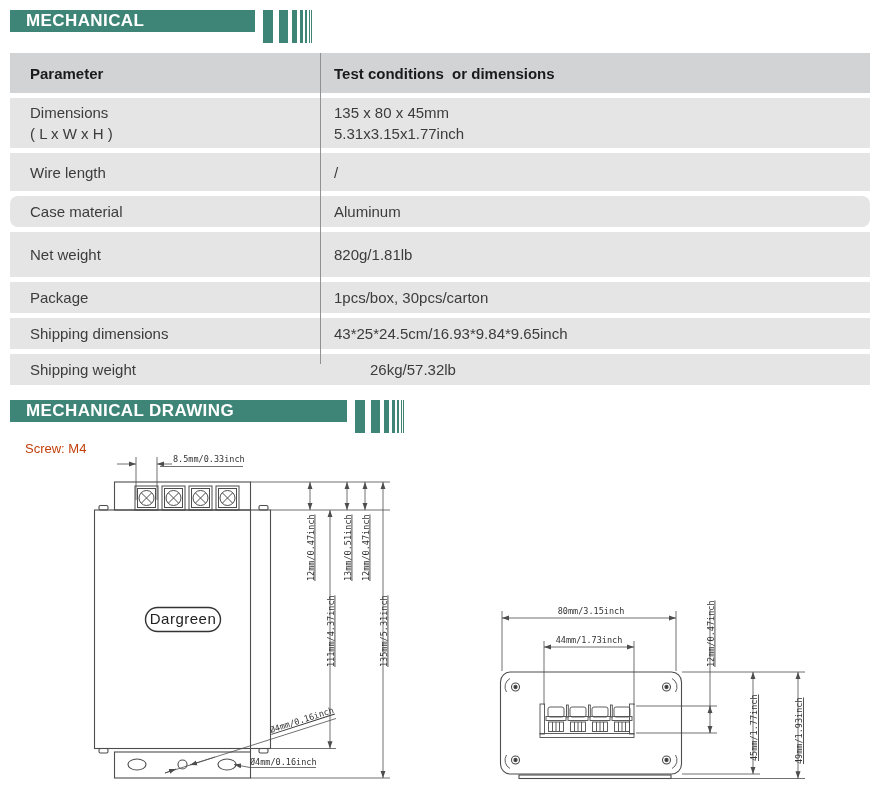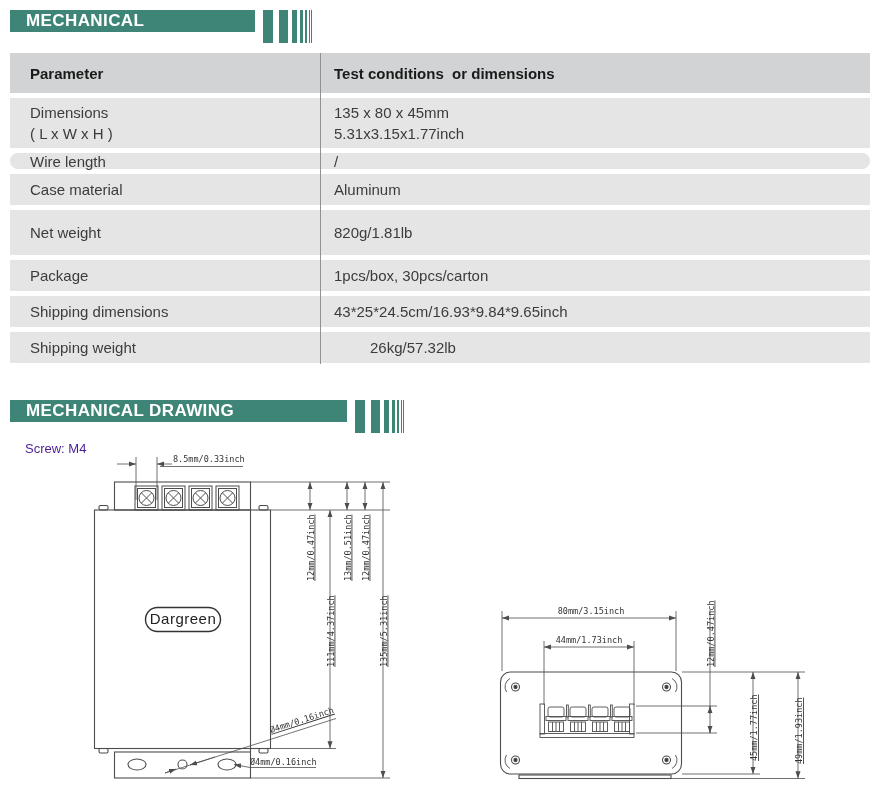--- a/index.html
+++ b/index.html
@@ -16,21 +16,21 @@
   .bars div{background:#3e8577;}
   
   .tbl{position:absolute;left:10px;top:53px;width:860px;}
   .thead{height:40px;background:#d1d3d4;display:flex;align-items:center;
          font-weight:bold;font-size:15px;color:#1a1a1a;margin-bottom:5px;white-space:pre;}
   .trow{background:#e5e5e5;display:flex;align-items:center;font-size:15px;
         color:#3c3c3c;margin-bottom:5px;}
   .c1{width:310px;padding-left:20px;box-sizing:border-box;line-height:21px;}
   .c2{flex:1;padding-left:14px;line-height:21px;}
   .divider{position:absolute;left:320px;top:53px;width:1px;height:311px;background:#8f9193;}
-  .screw-note{position:absolute;left:25px;top:441px;font-size:13px;color:#4c1d95;text-align:right;}
+  .screw-note{position:absolute;left:25px;top:441px;font-size:13px;color:#c2410c;text-align:right;}
   svg text{font-family:"DejaVu Sans Mono", monospace;font-size:8.5px;fill:#333333;}
   svg text.logo{font-family:"Liberation Sans", sans-serif;font-size:15px;fill:#222222;letter-spacing:.5px;}
 </style>
 </head>
 <body>
 
 <div class="sec-header" style="left:10px;top:10px;width:245px;">
   <span>MECHANICAL</span>
 </div>
 <div class="bars" style="left:263px;top:10px;">
@@ -53,25 +53,25 @@
     <div class="c1">
       <div>Dimensions</div>
       <div>( L x W x H )</div>
     </div>
     <div class="c2">
       <div>135 x 80 x 45mm</div>
       <div>5.31x3.15x1.77inch</div>
     </div>
   </div>
 
-  <div class="trow" style="height:16px;border-radius:9px;">
+  <div class="trow" style="height:38px;">
     <div class="c1">Wire length</div>
     <div class="c2">/</div>
   </div>
-  <div class="trow" style="height:31px;">
+  <div class="trow" style="height:31px;border-radius:8px;">
     <div class="c1">Case material</div>
     <div class="c2">Aluminum</div>
   </div>
   <div class="trow" style="height:45px;">
     <div class="c1">Net weight</div>
     <div class="c2">820g/1.81lb</div>
   </div>
   <div class="trow" style="height:31px;">
     <div class="c1">Package</div>
     <div class="c2">1pcs/box, 30pcs/carton</div>

